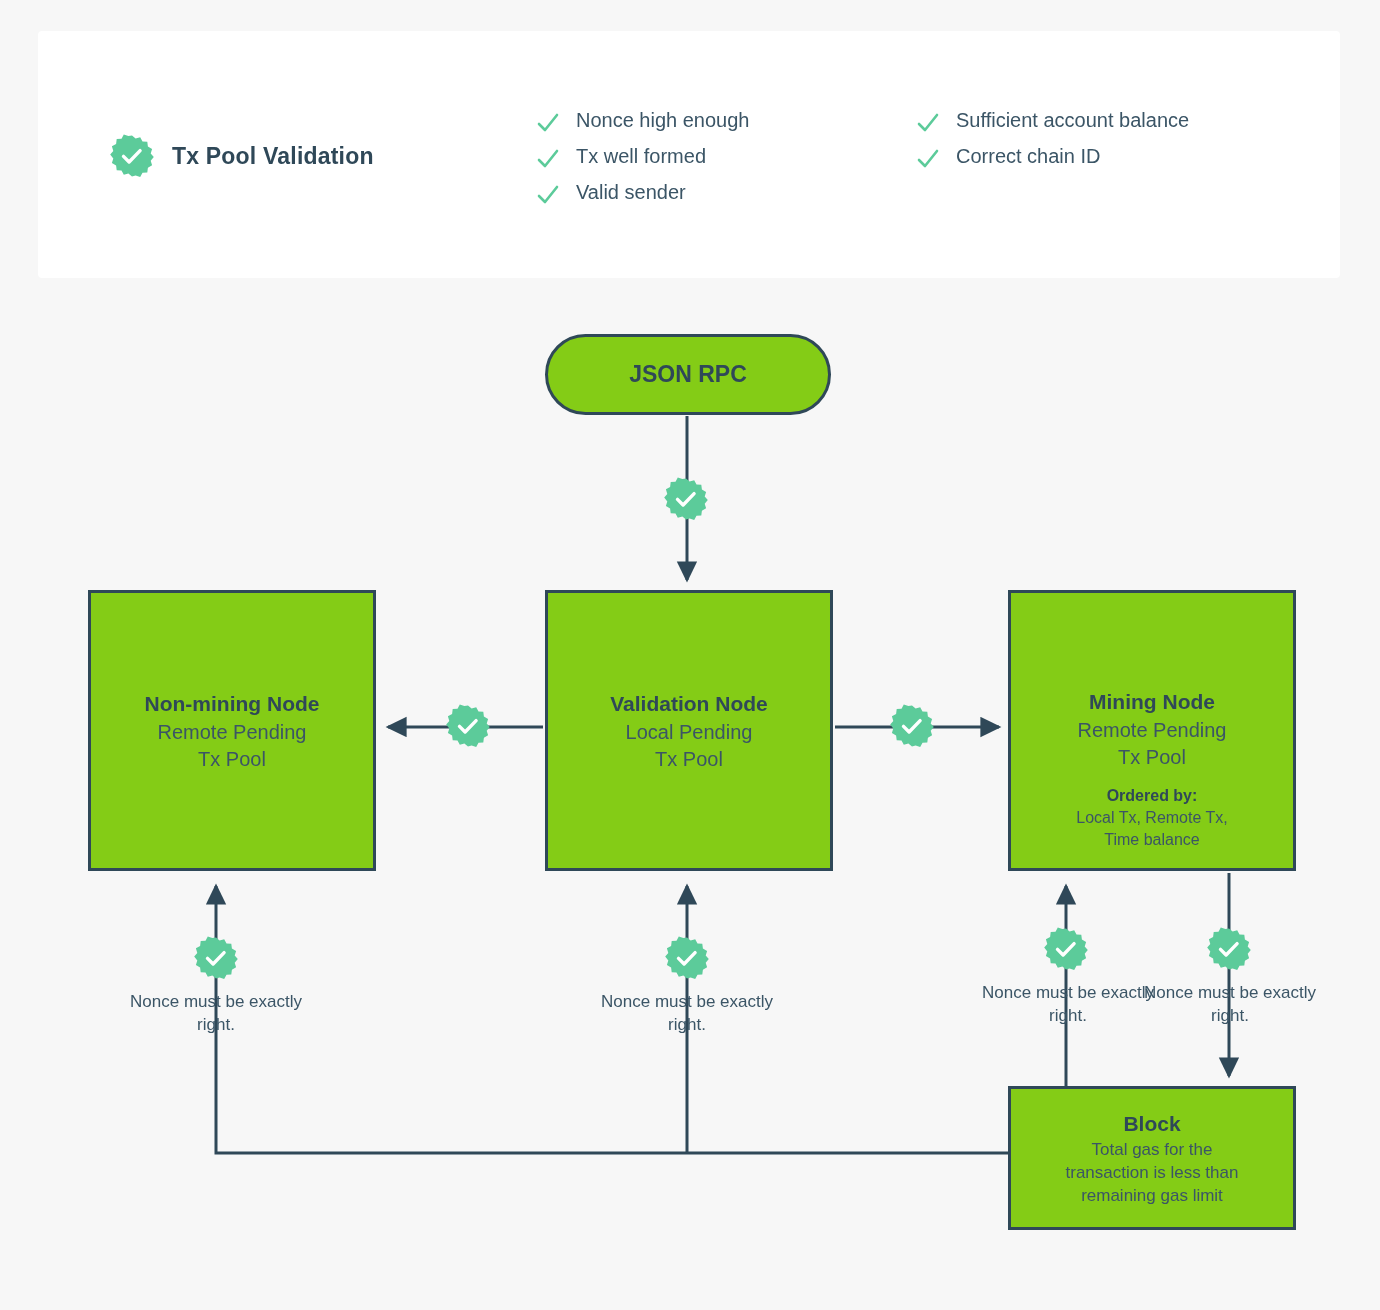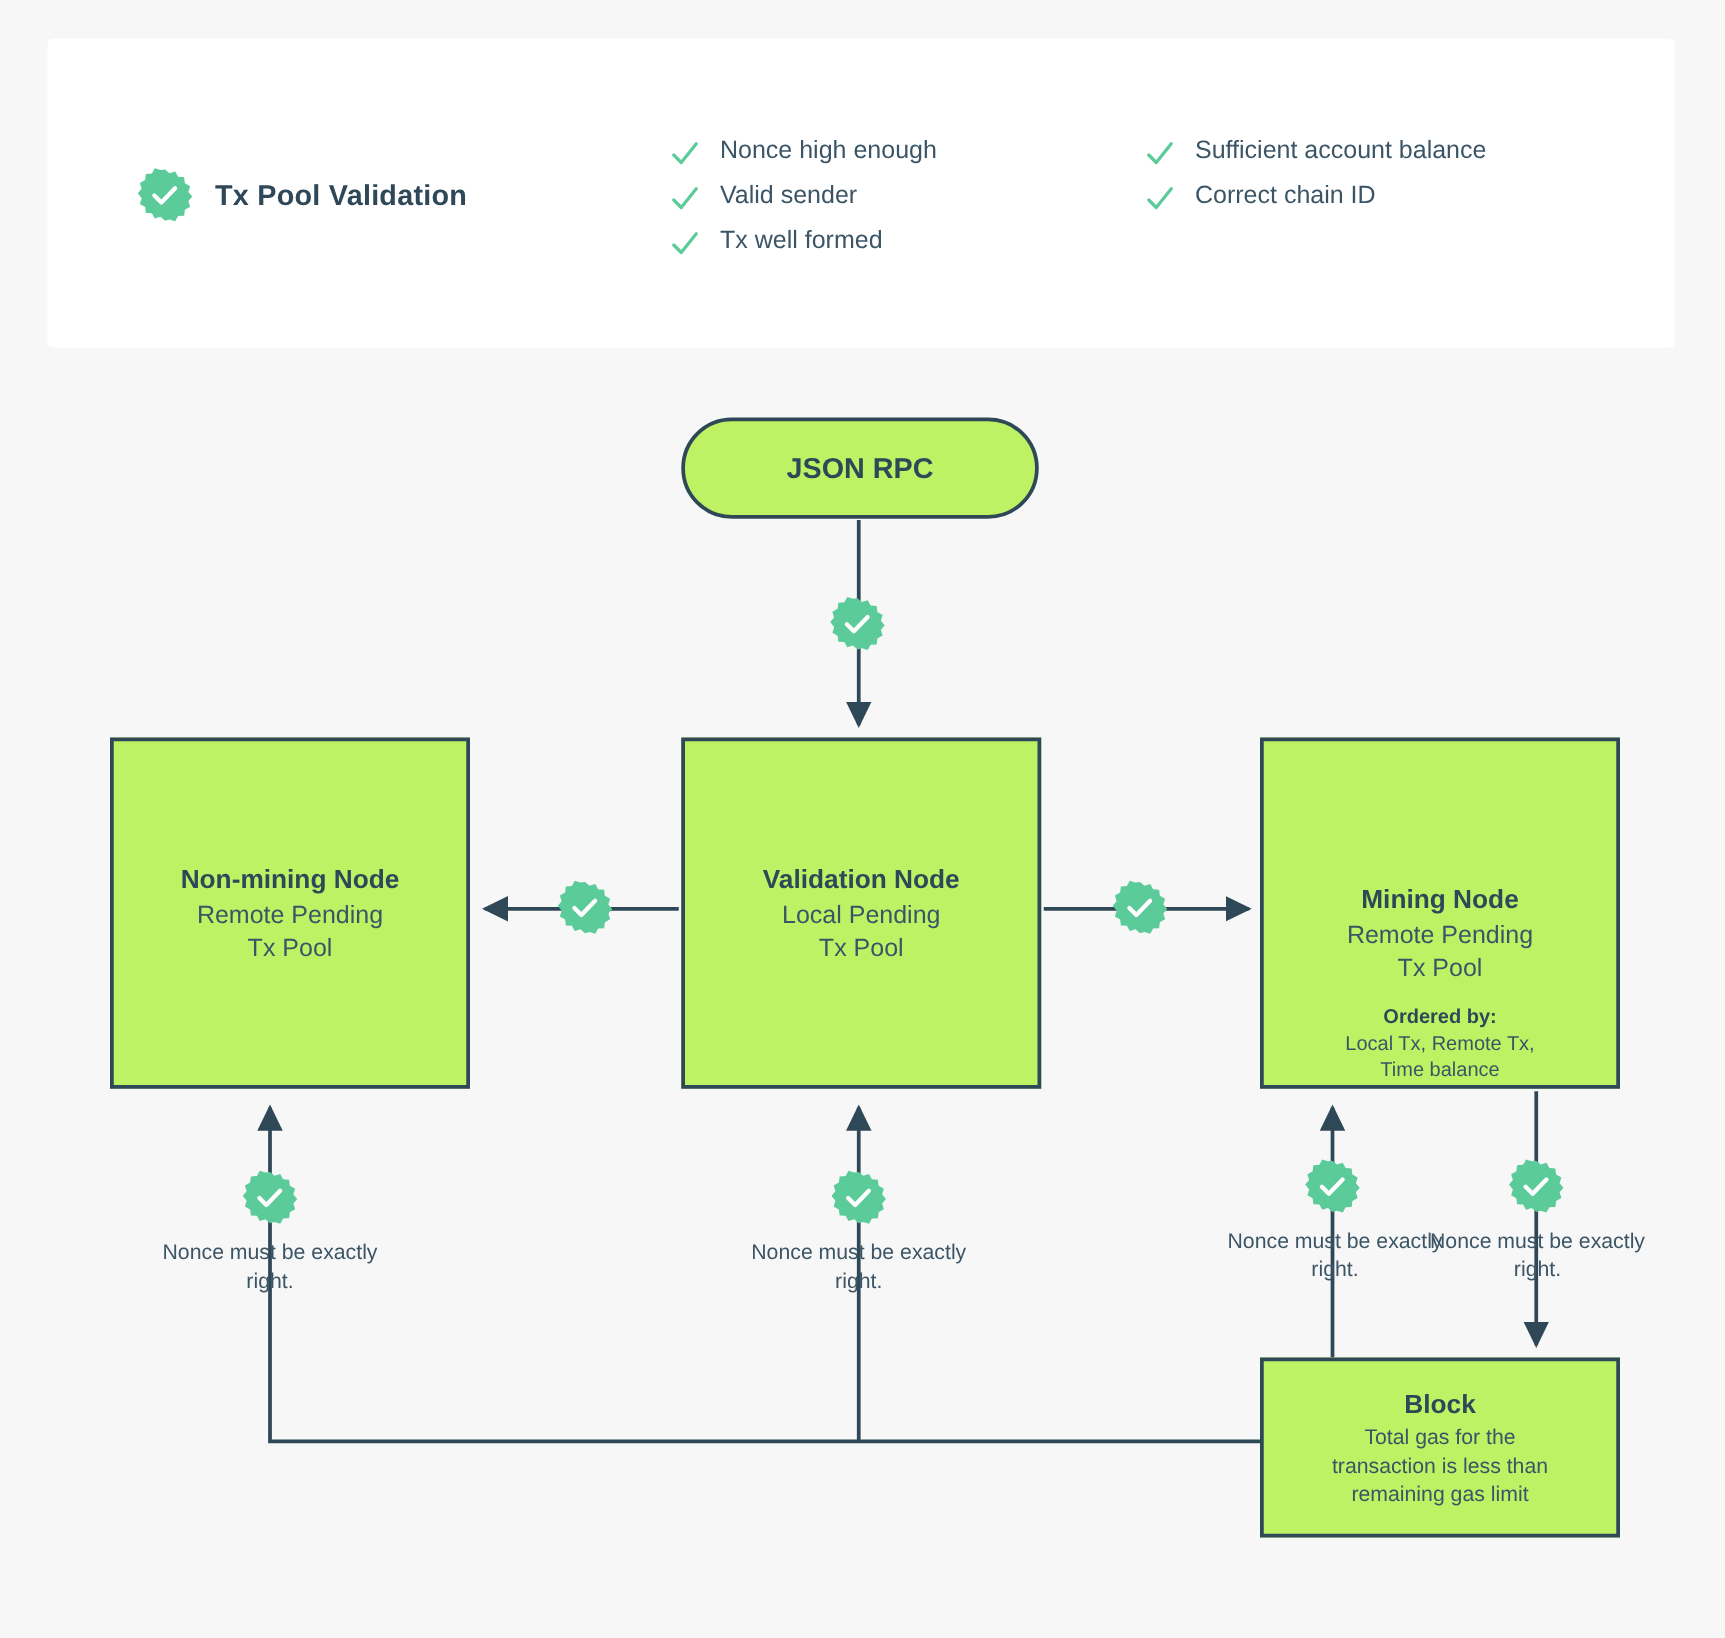--- a/index.html
+++ b/index.html
@@ -71,21 +71,21 @@
     width: 44px;
     height: 44px;
     position: relative;
     display: inline-block;
   }
   .seal svg { display: block; }
 
   
   .node {
     position: absolute;
-    background: #bef264;
+    background: #84cc16;
     border: 3px solid #2f4858;
     box-sizing: border-box;
     display: flex;
     flex-direction: column;
     align-items: center;
     justify-content: center;
     text-align: center;
   }
   .node .title {
     font-size: 21px;
@@ -128,21 +128,21 @@
     left: 545px;
     top: 590px;
     width: 288px;
     height: 281px;
   }
   #mining-node {
     left: 1008px;
     top: 590px;
     width: 288px;
     height: 281px;
-    justify-content: flex-end;
+    justify-content: center;
     padding-top: 76px;
   }
   #block-node {
     left: 1008px;
     top: 1086px;
     width: 288px;
     height: 144px;
   }
   #block-node .title { font-size: 21px; }
   #block-node .sub { font-size: 17px; line-height: 1.33; }
@@ -227,29 +227,29 @@
             </svg>
         </span>
         <span>Nonce high enough</span>
       </div>
       <div class="legend-item">
         <span class="tick">
           <svg width="24" height="24" viewBox="0 0 24 24">
               <path d="M3 13 l6 6 L21 4" stroke="#5ccb9a" stroke-width="2.6" fill="none" stroke-linecap="round" stroke-linejoin="round"></path>
             </svg>
         </span>
+        <span>Tx well formed</span>
+      </div>
+      <div class="legend-item">
+        <span class="tick">
+          <svg width="24" height="24" viewBox="0 0 24 24">
+              <path d="M3 13 l6 6 L21 4" stroke="#5ccb9a" stroke-width="2.6" fill="none" stroke-linecap="round" stroke-linejoin="round"></path>
+            </svg>
+        </span>
         <span>Valid sender</span>
-      </div>
-      <div class="legend-item">
-        <span class="tick">
-          <svg width="24" height="24" viewBox="0 0 24 24">
-              <path d="M3 13 l6 6 L21 4" stroke="#5ccb9a" stroke-width="2.6" fill="none" stroke-linecap="round" stroke-linejoin="round"></path>
-            </svg>
-        </span>
-        <span>Tx well formed</span>
       </div>
     </div>
 
     <div class="legend-col legend-col-2">
       <div class="legend-item">
         <span class="tick">
           <svg width="24" height="24" viewBox="0 0 24 24">
               <path d="M3 13 l6 6 L21 4" stroke="#5ccb9a" stroke-width="2.6" fill="none" stroke-linecap="round" stroke-linejoin="round"></path>
             </svg>
         </span>

